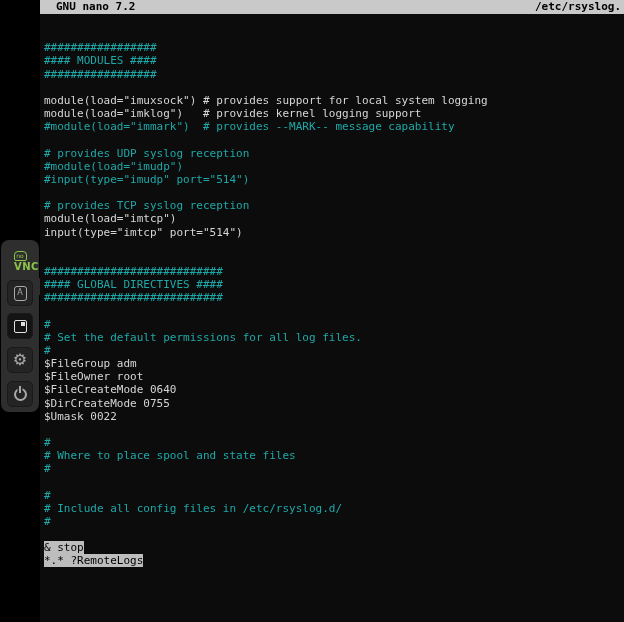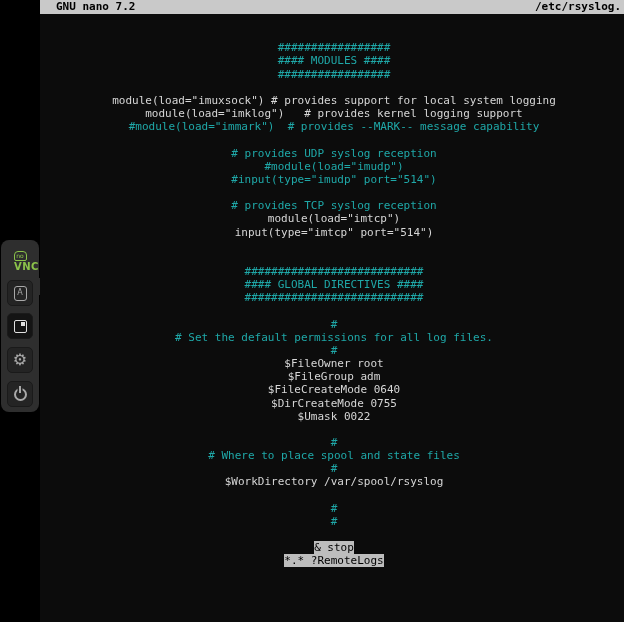--- a/index.html
+++ b/index.html
@@ -14,21 +14,21 @@
     --panelbg:#2e2e2e;
     --logogreen:#8bc34a;
     --iconcolor:#a9a9a9;
   }
   *{margin:0;padding:0;box-sizing:border-box;}
   body{width:624px;height:622px;overflow:hidden;background:var(--bg);}
   .screen{position:relative;width:624px;height:622px;background:var(--bg);
           font-family:"DejaVu Sans Mono","Liberation Mono",monospace;}
 
   
-  .terminal{position:absolute;left:40px;top:0;right:0;bottom:0;background:var(--term-bg);text-align:center;}
+  .terminal{position:absolute;left:40px;top:0;right:0;bottom:0;background:var(--term-bg);}
   .titlebar{height:14px;background:var(--titlebg);color:var(--titletext);
             display:flex;justify-content:space-between;align-items:center;
             font-size:11px;line-height:14px;font-weight:bold;
             padding-left:16px;padding-right:3px;white-space:pre;}
   .lines{padding:1px 0 0 4px;}
   .line{height:13.17px;line-height:13.17px;font-size:11px;white-space:pre;}
   .line.comment .line-text{color:var(--comment);}
   .line.normal  .line-text{color:var(--text);}
   .line.selected .line-text{background:var(--selbg);color:var(--seltext);}
 
@@ -126,32 +126,32 @@
         <div class="line normal"><span class="line-text">input(type="imtcp" port="514")</span></div>
         <div class="line normal"></div>
         <div class="line normal"></div>
         <div class="line comment"><span class="line-text">###########################</span></div>
         <div class="line comment"><span class="line-text">#### GLOBAL DIRECTIVES ####</span></div>
         <div class="line comment"><span class="line-text">###########################</span></div>
         <div class="line normal"></div>
         <div class="line comment"><span class="line-text">#</span></div>
         <div class="line comment"><span class="line-text"># Set the default permissions for all log files.</span></div>
         <div class="line comment"><span class="line-text">#</span></div>
+        <div class="line normal"><span class="line-text">$FileGroup adm</span></div>
         <div class="line normal"><span class="line-text">$FileOwner root</span></div>
-        <div class="line normal"><span class="line-text">$FileGroup adm</span></div>
         <div class="line normal"><span class="line-text">$FileCreateMode 0640</span></div>
         <div class="line normal"><span class="line-text">$DirCreateMode 0755</span></div>
         <div class="line normal"><span class="line-text">$Umask 0022</span></div>
         <div class="line normal"></div>
         <div class="line comment"><span class="line-text">#</span></div>
         <div class="line comment"><span class="line-text"># Where to place spool and state files</span></div>
         <div class="line comment"><span class="line-text">#</span></div>
-        <div class="line normal"><span class="line-text">$WorkDirectory /var/spool/rsyslog</span></div>
         <div class="line normal"></div>
         <div class="line comment"><span class="line-text">#</span></div>
+        <div class="line comment"><span class="line-text"># Include all config files in /etc/rsyslog.d/</span></div>
         <div class="line comment"><span class="line-text">#</span></div>
         <div class="line normal"></div>
         <div class="line selected"><span class="line-text">&amp; stop</span></div>
         <div class="line selected"><span class="line-text">*.* ?RemoteLogs</span></div>
       </div>
   </div>
 
 </div>
 
 </body></html>

